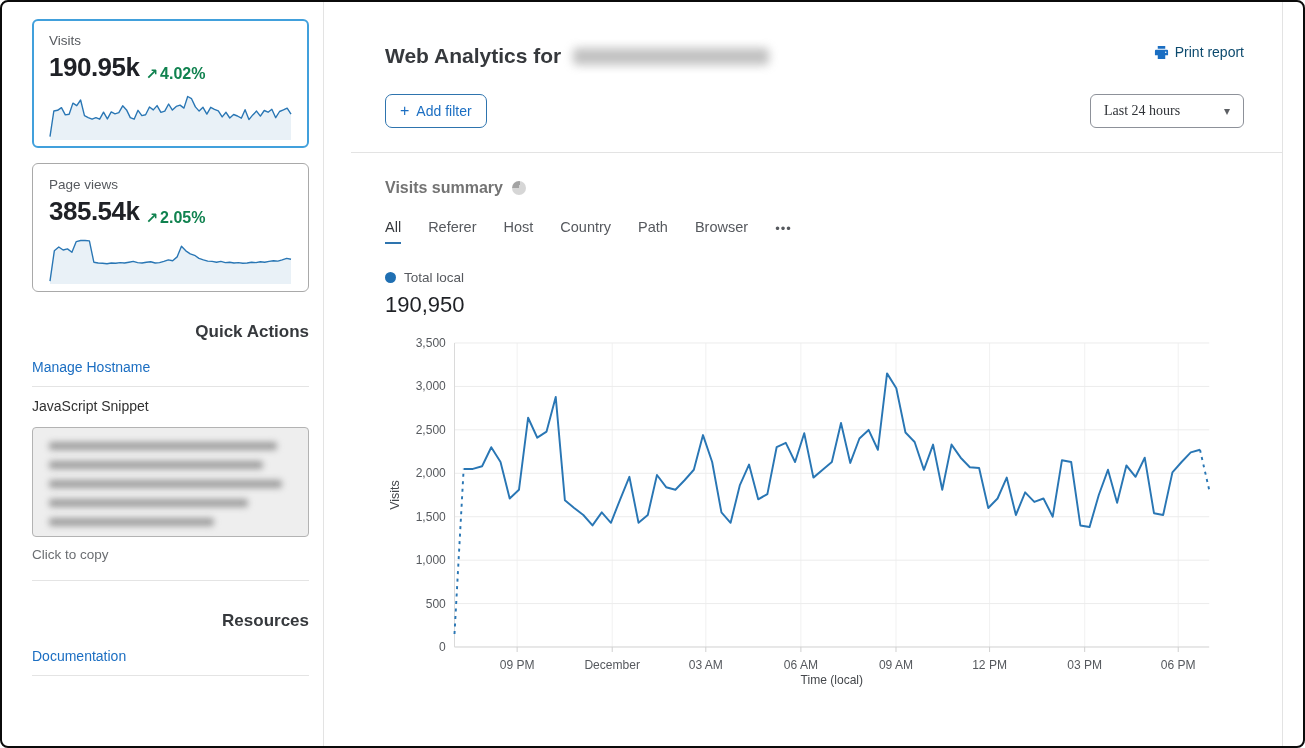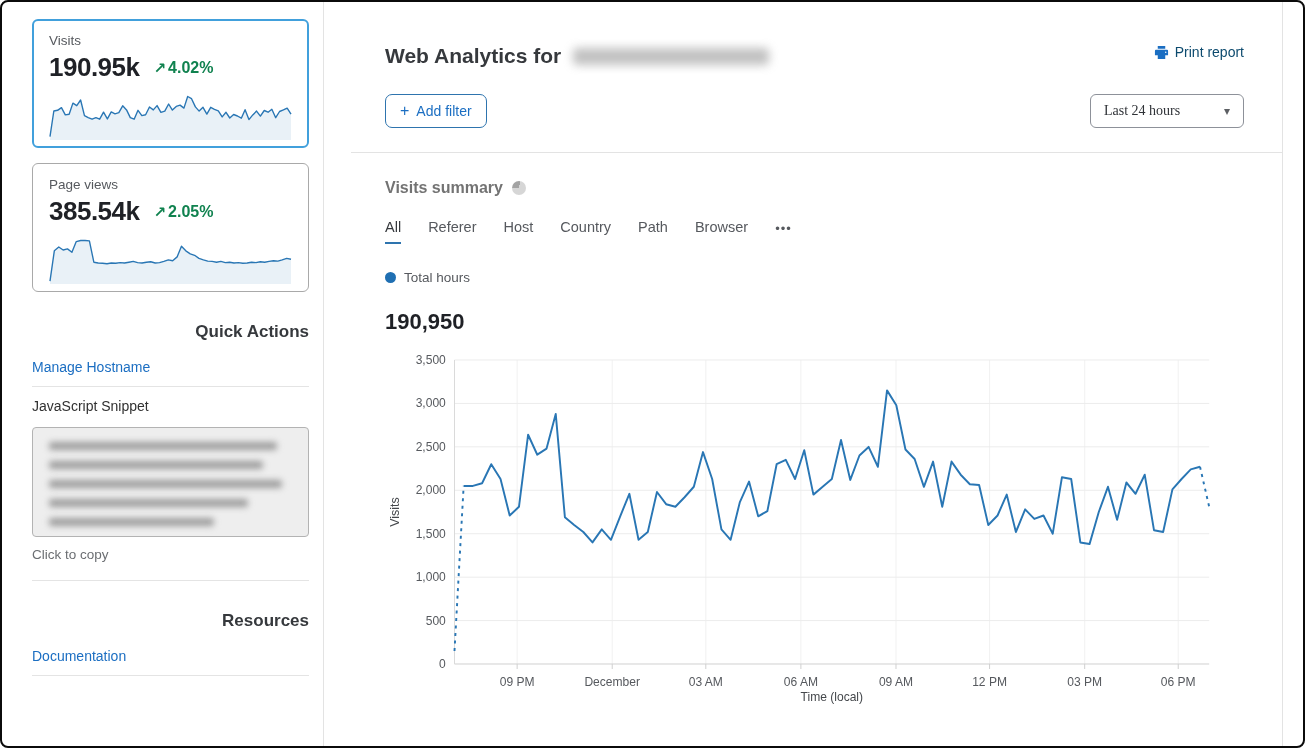--- a/index.html
+++ b/index.html
@@ -10,21 +10,21 @@
     background:#fff; display:flex; overflow:hidden;
   }
   
   .sidebar { width:321px; flex:0 0 321px; padding:17px 14px 0 30px; }
   .metric-card {
     border:1px solid #a9a9a9; border-radius:6px; padding:13px 16px 6px 16px;
     margin-bottom:15px; background:#fff; cursor:pointer;
   }
   .metric-card.selected { border:2px solid #41a0dc; padding:12px 15px 5px 15px; }
   .metric-label { font-size:13.5px; color:#56595e; }
-  .metric-value-row { display:flex; align-items:center; gap:14px; margin-top:4px; }
+  .metric-value-row { display:flex; align-items:flex-end; gap:6px; margin-top:4px; }
   .metric-value { font-size:26px; font-weight:700; color:#1f2126; letter-spacing:-0.5px; }
   .metric-delta { font-size:16px; font-weight:700; color:#10824f; }
   .metric-delta .arrow { font-size:15px; margin-right:2px; }
   .sparkline { display:block; margin-top:6px; width:100%; height:52px; }
   .side-heading { font-size:17px; font-weight:700; color:#36393d; margin:30px 0 6px 0;text-align:right; }
   .side-row { font-size:14px; padding:11px 0; border-bottom:1px solid #e4e4e4; }
   .side-row.no-border { border-bottom:none; }
   .link { color:#1b6ec2; text-decoration:none; cursor:pointer; }
   .snippet-box {
     border:1px solid #b3b3b3; border-radius:4px; background:#eeeeee;
@@ -68,21 +68,21 @@
     background:conic-gradient(from 270deg, #a3a3a3 0deg 100deg, #d6d6d6 100deg 360deg);
   }
   .summary-desc { font-size:14px; color:#56595e; margin-top:13px; }
   .tabs { display:flex; align-items:center; gap:27px; margin-top:22px; }
   .tab { font-size:14.5px; color:#56595e; padding-bottom:7px; border-bottom:2px solid transparent; cursor:pointer; }
   .tab.active { color:#36393d; border-bottom:2px solid #2e74ae; }
   .tab-more { color:#56595e; letter-spacing:1px; font-size:13px; cursor:pointer; padding-bottom:7px; }
   .legend-row { display:flex; align-items:center; gap:8px; margin-top:26px; }
   .legend-dot { width:11px; height:11px; border-radius:50%; background:#1f6fb2; }
   .legend-label { font-size:13.5px; color:#56595e; }
-  .total-value { font-size:22px; font-weight:700; color:#1f2126; margin-top:24px; }
+  .total-value { font-size:22px; font-weight:400; color:#1f2126; margin-top:7px; }
   .chart-wrap { margin-top:12px; padding-right:2px; }
   .chart-wrap svg { display:block; width:100%; height:358px; }
 </style>
 </head>
 <body>
 
 <div class="frame">
 
   <div class="sidebar">
 
@@ -180,21 +180,21 @@
           <span class="tab">Referer</span>
           <span class="tab">Host</span>
           <span class="tab">Country</span>
           <span class="tab">Path</span>
           <span class="tab">Browser</span>
           <span class="tab-more" id="tab-more">•••</span>
       </div>
 
       <div class="legend-row">
         <span class="legend-dot"></span>
-        <span class="legend-label">Total hours</span>
+        <span class="legend-label">Total local</span>
       </div>
       <div class="total-value">190,950</div>
 
       <div class="chart-wrap">
         <svg id="main-chart" viewBox="0 0 888 358" preserveAspectRatio="none">
             <line x1="136.906" y1="13" x2="136.906" y2="317" stroke="#f1f1f1" stroke-width="1"></line>
             <line x1="136.906" y1="317" x2="136.906" y2="322" stroke="#cfcfcf" stroke-width="1"></line>
             <text x="136.906" y="339" font-size="12.5" fill="#56595e" text-anchor="middle" font-family="Liberation Sans, DejaVu Sans, sans-serif">09 PM</text>
             <line x1="235.438" y1="13" x2="235.438" y2="317" stroke="#f1f1f1" stroke-width="1"></line>
             <line x1="235.438" y1="317" x2="235.438" y2="322" stroke="#cfcfcf" stroke-width="1"></line>

